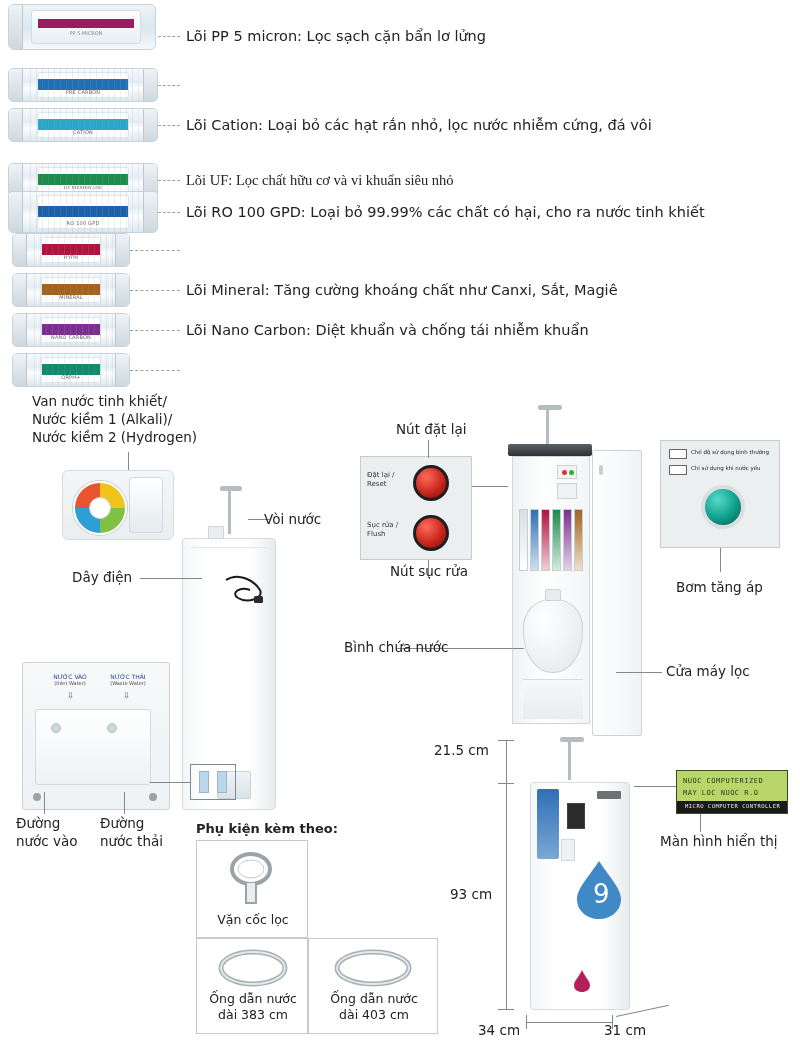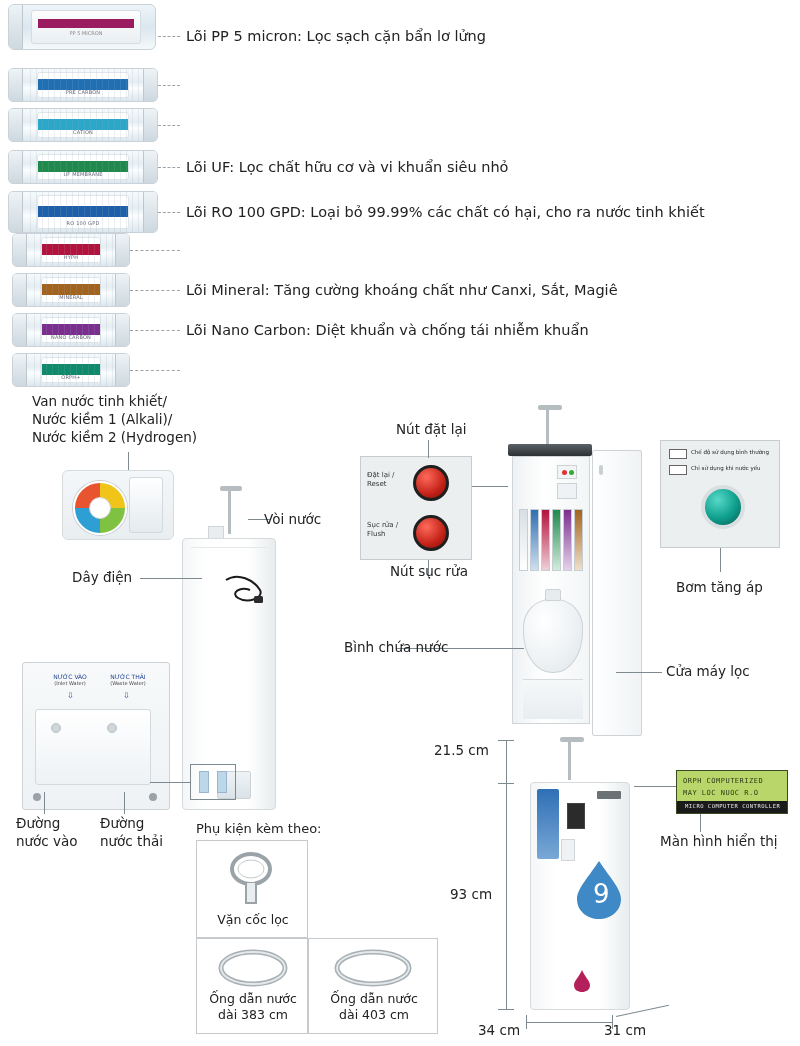--- a/index.html
+++ b/index.html
@@ -171,23 +171,24 @@
   <div class="cart" style="top:5px;">
     <div class="cap"></div>
     <div class="cap right"></div>
     <div class="band">
       <div class="stripe" style="background:#2aa7c9"></div>
       <div class="lbl">CATION</div>
     </div>
     <div class="ribs"></div>
   </div>
   <div class="leader" style="left:158px; top:22px; width:22px;"></div>
-</div>
-
-<div class="filter-row" style="top:145px;">
+  <div class="ftext" style="left:186px; top:14px;">Lõi Cation: Loại bỏ các hạt rắn nhỏ, lọc nước nhiễm cứng, đá vôi</div>
+</div>
+
+<div class="filter-row" style="top:158px;font-family:Liberation Serif, serif;">
   <div class="cart" style="top:5px;">
     <div class="cap"></div>
     <div class="cap right"></div>
     <div class="band">
       <div class="stripe" style="background:#1f8a4c"></div>
       <div class="lbl">UF MEMBRANE</div>
     </div>
     <div class="ribs"></div>
   </div>
   <div class="leader" style="left:158px; top:22px; width:22px;"></div>
@@ -393,21 +394,21 @@
 <div class="ctext" style="left:16px; top:814px;">
   <div>Đường</div>
   <div>nước vào</div>
 </div>
 <div class="line vline" style="left:124px; top:792px; height:22px;"></div>
 <div class="ctext" style="left:100px; top:814px;">
   <div>Đường</div>
   <div>nước thải</div>
 </div>
 
-<div class="ctext" style="left:196px; top:820px; font-size:13px;">Phụ kiện kèm theo:</div>
+<div class="ctext" style="left:196px; top:820px; font-size:13px;font-weight:bold;">Phụ kiện kèm theo:</div>
 <div class="acc-box" style="left:196px; top:840px; width:112px; height:98px;">
   <svg width="70" height="58" viewBox="0 0 70 58" style="position:absolute; left:22px; top:8px;">
     <ellipse cx="32" cy="20" rx="19" ry="15" fill="none" stroke="#9aa3a8" stroke-width="4"></ellipse>
     <ellipse cx="32" cy="20" rx="13" ry="9" fill="#ffffff" stroke="#c3cacd" stroke-width="1"></ellipse>
     <path d="M27 34 L27 54 L37 54 L37 34" fill="#e9edef" stroke="#9aa3a8" stroke-width="2"></path>
   </svg>
 </div>
 <div class="acc-cap" style="left:200px; top:912px; width:106px; text-align:center;">
   <div>Vặn cốc lọc</div>
 </div>
@@ -451,21 +452,21 @@
     </div>
     <div class="abs" style="left:40px; top:186px; width:22px; height:24px;">
       <svg width="22" height="24" viewBox="0 0 22 24">
         <path d="M11 1 C14 8, 19 12, 19 16 C19 21, 15 23, 11 23 C7 23, 3 21, 3 16 C3 12, 8 8, 11 1 Z" fill="#b4205a"></path>
       </svg>
     </div>
   </div>
 </div>
 
 <div class="lcd" style="left:676px; top:770px; width:112px; height:44px;">
-  <div class="abs row" style="left:6px; top:6px;">ORPH COMPUTERIZED</div>
+  <div class="abs row" style="left:6px; top:6px;">NUOC COMPUTERIZED</div>
   <div class="abs row" style="left:6px; top:18px;">MAY LOC NUOC R.O</div>
   <div class="abs" style="left:0; right:0; bottom:0; height:12px; background:#1a1a1a;">
     <div class="abs row" style="left:8px; top:2px; color:#e8e8e8; font-size:5.5px;">MICRO COMPUTER CONTROLLER</div>
   </div>
 </div>
 <div class="line hline" style="left:634px; top:786px; width:42px;"></div>
 <div class="line vline" style="left:700px; top:814px; height:18px;"></div>
 <div class="ctext" style="left:660px; top:832px;">Màn hình hiển thị</div>
 
 <div class="line vline" style="left:506px; top:740px; height:44px;"></div>

